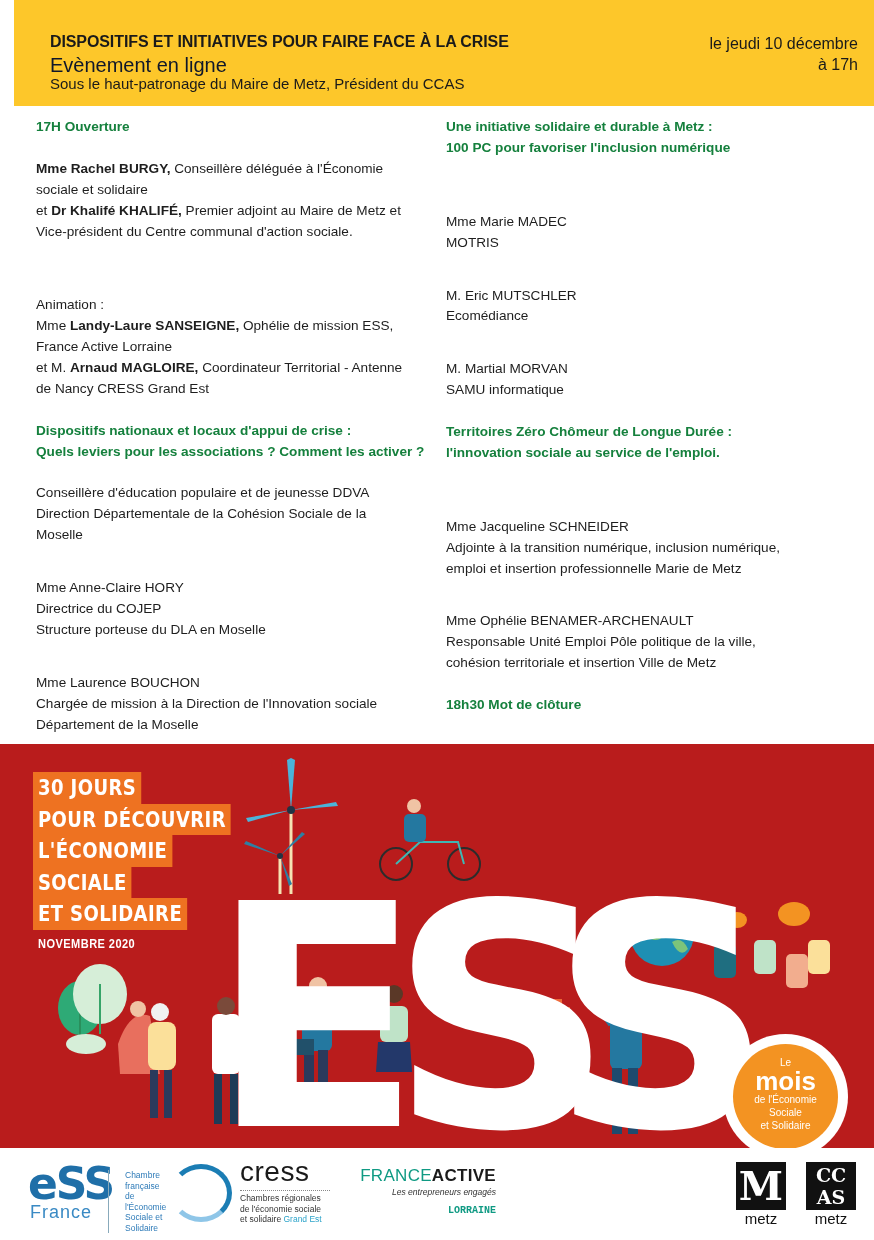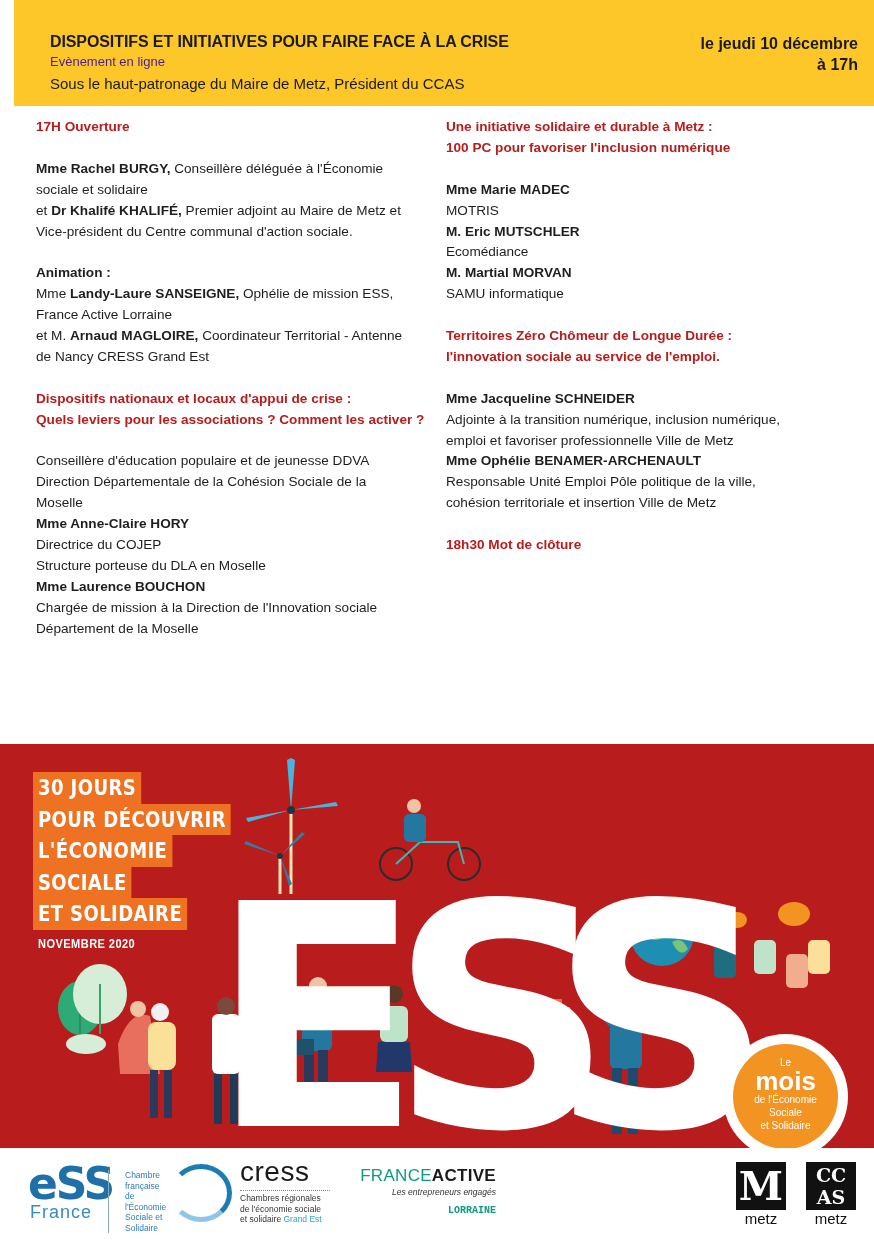--- a/index.html
+++ b/index.html
@@ -2,30 +2,30 @@
 <html><head>
 <meta charset="utf-8">
 <style>
   * { box-sizing: border-box; margin: 0; padding: 0; }
   html, body { width: 874px; height: 1240px; background: #ffffff; overflow: hidden; }
   body { font-family: "Liberation Sans", "DejaVu Sans", sans-serif; color: #1a1a1a; position: relative; }
 
   
   .header { position: absolute; left: 14px; top: 0; width: 874px; height: 106px; background: #fdc72a; }
   .header .title { position: absolute; left: 36px; top: 33px; font-size: 16px; font-weight: bold; color: #1a1a1a; letter-spacing: -0.1px; }
-  .header .sub1 { position: absolute; left: 36px; top: 54px; font-size: 13px; color: #4c1d95; }
+  .header .sub1 { position: absolute; left: 36px; top: 54px; font-size: 20px; color: #0f172a; }
   .header .sub2 { position: absolute; left: 36px; top: 75px; font-size: 15px; color: #1a1a1a; }
-  .header .date { position: absolute; right: 30px; top: 33px; font-size: 16px; font-weight: bold; text-align: right; line-height: 21px; color: #1a1a1a; }
+  .header .date { position: absolute; right: 30px; top: 33px; font-size: 16px; font-weight: normal; text-align: right; line-height: 21px; color: #1a1a1a; }
 
   
   .col { position: absolute; top: 117px; font-size: 13.6px; line-height: 20.9px; color: #1e1e1e; }
   .col.left { left: 36px; width: 400px; }
   .col.right { left: 446px; width: 400px; }
-  .red { color: #b91c1c; font-weight: bold; }
-  .b { font-weight: bold; }
+  .red { color: #15803d; font-weight: bold; }
+  .b { font-weight: normal; margin-top: 32px; }
   .gap { height: 20.9px; }
   .line { display: block; white-space: nowrap; }
 
   
   .banner { position: absolute; left: 0; top: 744px; width: 874px; height: 404px; background: #b91c1c; overflow: hidden; }
   .promo { position: absolute; left: 33px; top: 28px; }
   .promo .row { display: block; background: #ee7221; color: #fff; font-weight: bold; font-size: 22px; line-height: 31.5px; padding: 0 6px; letter-spacing: 0.5px; width: max-content; font-family: "DejaVu Sans", sans-serif; transform: scaleX(0.82); transform-origin: left; }
   .promo .date2 { color: #fff; font-weight: bold; font-size: 13px; margin-top: 6px; padding-left: 6px; transform: scaleX(0.85); transform-origin: left; letter-spacing: 0.5px; }
 
   .ess-letters { position: absolute; left: 210px; top: 120px; }
@@ -109,21 +109,21 @@
   <span class="line b">M. Eric MUTSCHLER</span>
   <span class="line">Ecomédiance</span>
   <span class="line b">M. Martial MORVAN</span>
   <span class="line">SAMU informatique</span>
   <div class="gap"></div>
   <span class="line red">Territoires Zéro Chômeur de Longue Durée :</span>
   <span class="line red">l'innovation sociale au service de l'emploi.</span>
   <div class="gap"></div>
   <span class="line b">Mme Jacqueline SCHNEIDER</span>
   <span class="line">Adjointe à la transition numérique, inclusion numérique,</span>
-  <span class="line">emploi et favoriser professionnelle Ville de Metz</span>
+  <span class="line">emploi et insertion professionnelle Marie de Metz</span>
   <span class="line b">Mme Ophélie BENAMER-ARCHENAULT</span>
   <span class="line">Responsable Unité Emploi Pôle politique de la ville,</span>
   <span class="line">cohésion territoriale et insertion Ville de Metz</span>
   <div class="gap"></div>
   <span class="line red">18h30 Mot de clôture</span>
 </div>
 
 <div class="banner">
   <div class="promo">
     <span class="row">30 JOURS</span>

